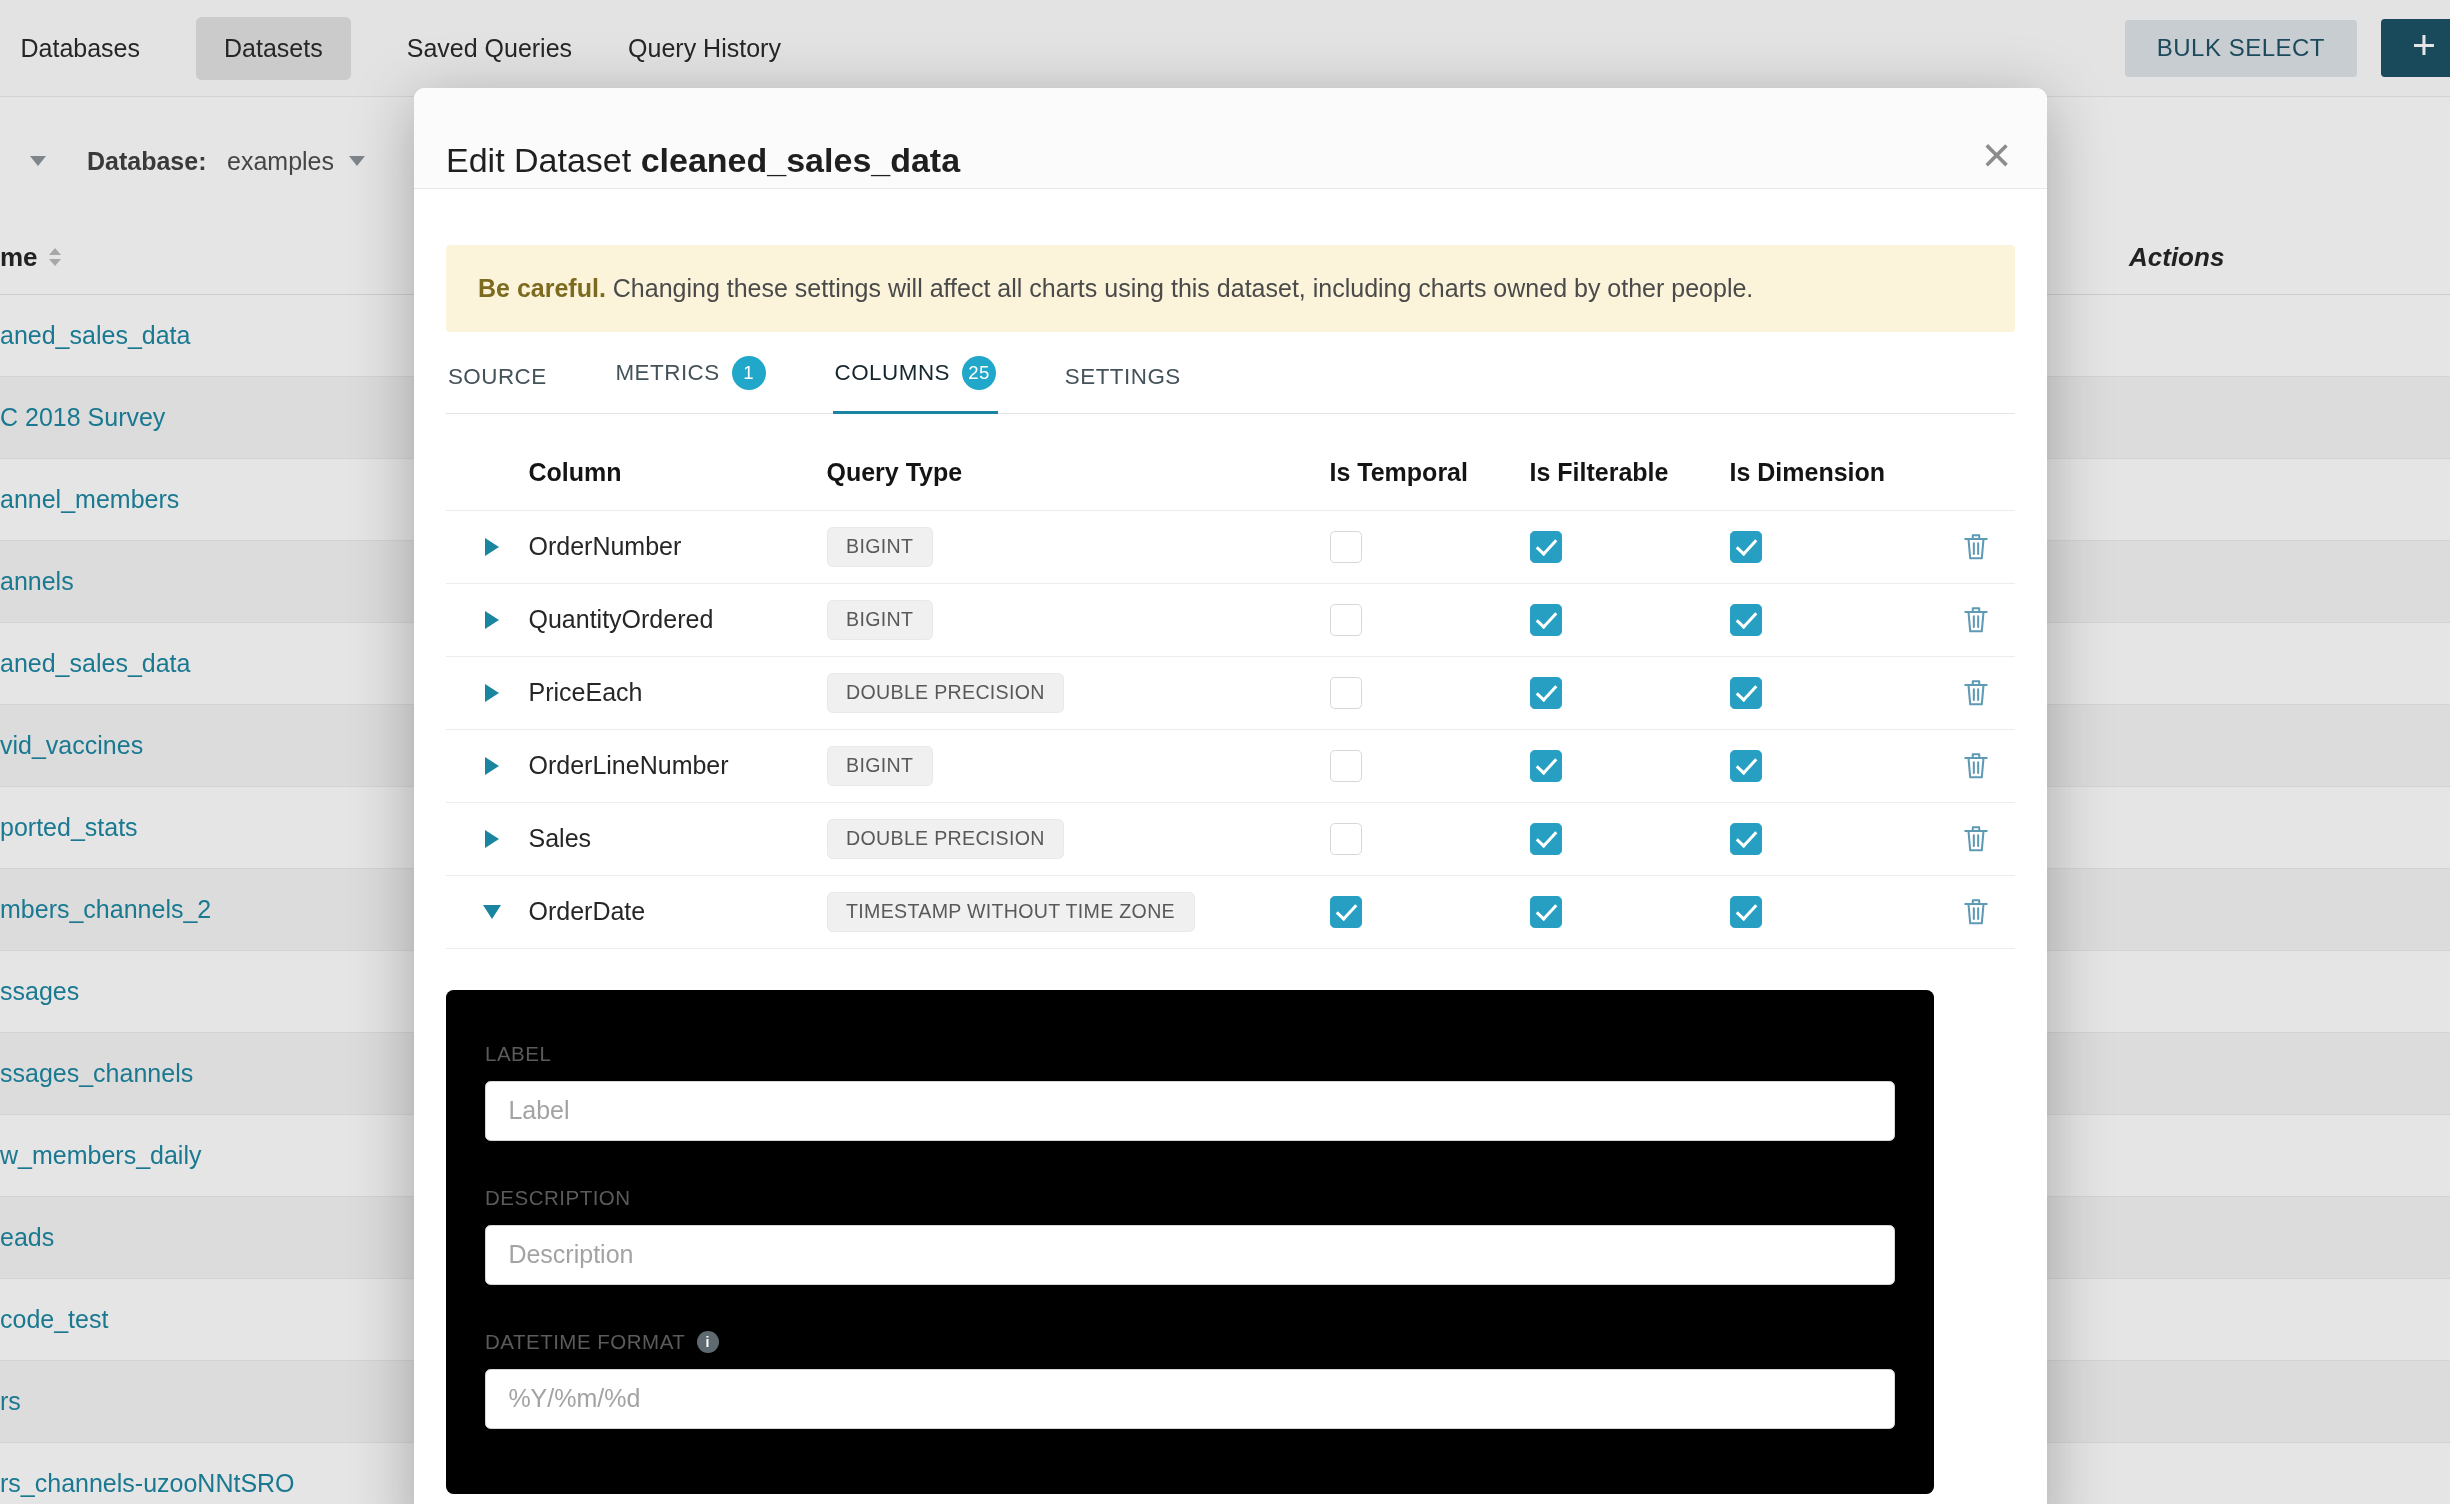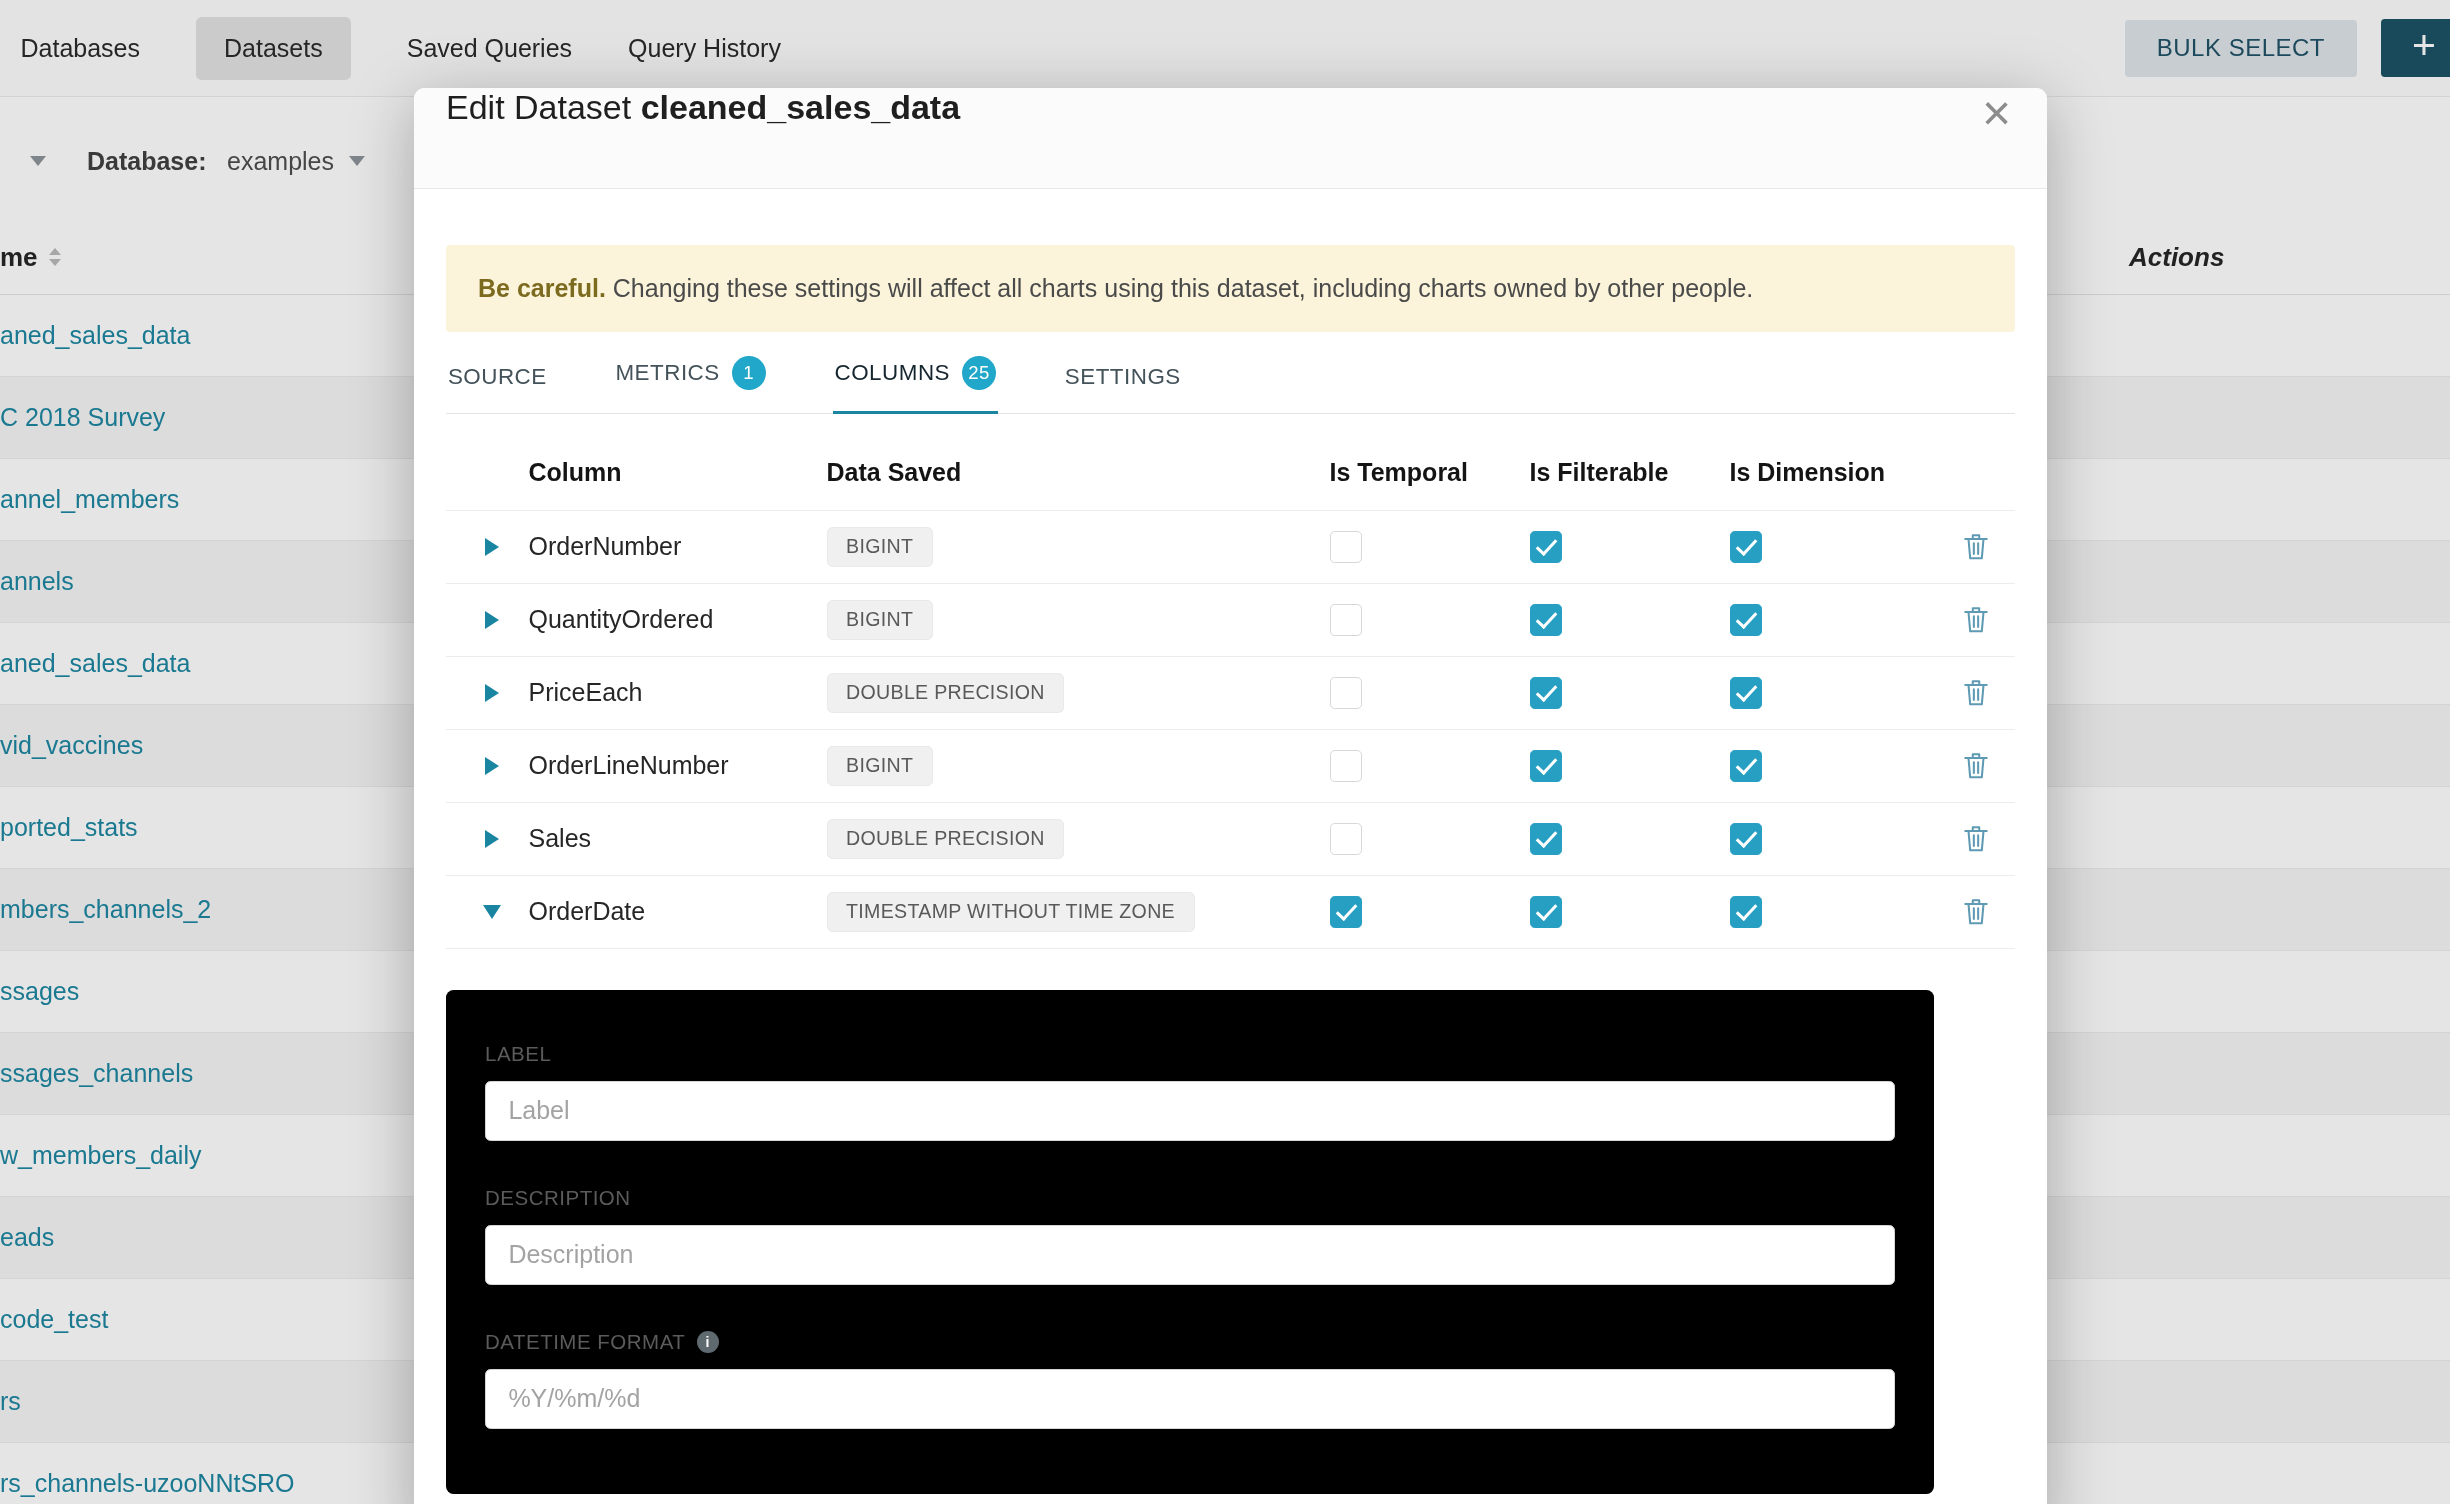--- a/index.html
+++ b/index.html
@@ -43,21 +43,21 @@
   .bg-rows{}
   .bg-row{height:82px;display:flex;align-items:center;border-bottom:0.9px solid #ececec;}
   .bg-row:nth-child(even){background:#f5f5f5;}
   .bg-link{color:var(--link);font-size:25px;text-decoration:none;cursor:pointer;white-space:nowrap;}
 
   
   .mask{position:absolute;inset:0;background:rgba(42,42,42,0.12);z-index:5;}
 
   
   .modal{position:absolute;left:414px;top:88px;width:1633px;height:1454px;background:#fff;border-radius:11.2px 11.2px 0 0;box-shadow:0 13px 65px rgba(0,0,0,0.28);z-index:10;}
-  .modal-header{height:101px;display:flex;align-items:flex-start;justify-content:space-between;padding:0 32px;background:#fbfbfb;border-bottom:0.9px solid #e8e8e8;border-radius:11.2px 11.2px 0 0;}
+  .modal-header{height:101px;display:flex;align-items:flex-end;justify-content:space-between;padding:8px 32px;background:#fbfbfb;border-bottom:0.9px solid #e8e8e8;border-radius:11.2px 11.2px 0 0;}
   .modal-title{font-size:34px;color:#1f1f1f;font-weight:400;}
   .modal-title b{font-weight:700;}
   .modal-close{font-size:50px;line-height:1;color:#8c8c8c;cursor:pointer;font-weight:300;padding:0 3.7px;}
   .modal-body{padding:0 32px;}
 
   .warning-banner{margin-top:56px;background:var(--warning-bg);border-radius:3.7px;padding:28px 32px;font-size:25px;color:#4a4a4a;line-height:1.25;}
   .warning-banner b{color:var(--warning-text);font-weight:700;}
 
   .tabs{display:flex;align-items:flex-end;gap:65px;margin-top:24px;border-bottom:0.9px solid #e4e4e4;}
   .tab{display:flex;align-items:center;gap:12px;font-size:22.4px;letter-spacing:0.5px;color:#44525a;padding:0 1.9px 20.5px 1.9px;border-bottom:3.7px solid transparent;margin-bottom:-0.9px;cursor:pointer;white-space:nowrap;}
@@ -209,21 +209,21 @@
           <div class="tab">
     <span class="tab-label">SETTINGS</span>
 
   </div>
         </div>
 
       <div class="cols-table">
         <div class="cgrid cols-head">
           <div class="hcell"></div>
           <div class="hcell">Column</div>
-          <div class="hcell">Data Saved</div>
+          <div class="hcell">Query Type</div>
           <div class="hcell">Is Temporal</div>
           <div class="hcell">Is Filterable</div>
           <div class="hcell">Is Dimension</div>
           <div class="hcell"></div>
         </div>
         <div>
             <div class="cgrid crow">
     <div class="cell cell-caret">
                 <span class="caret"></span>
               </div>

